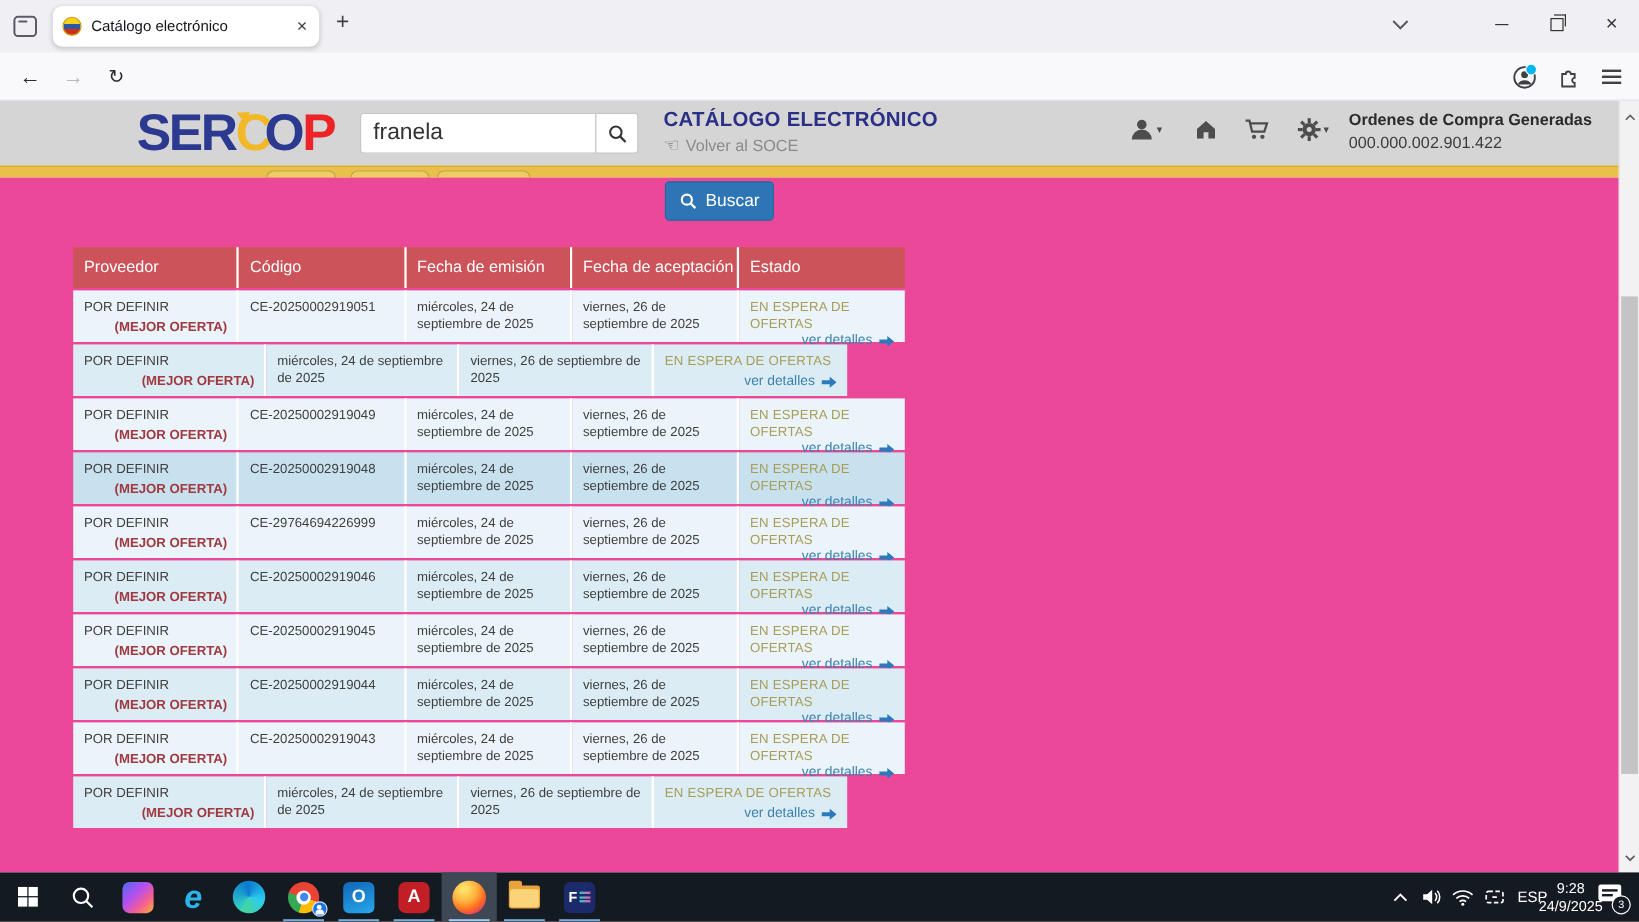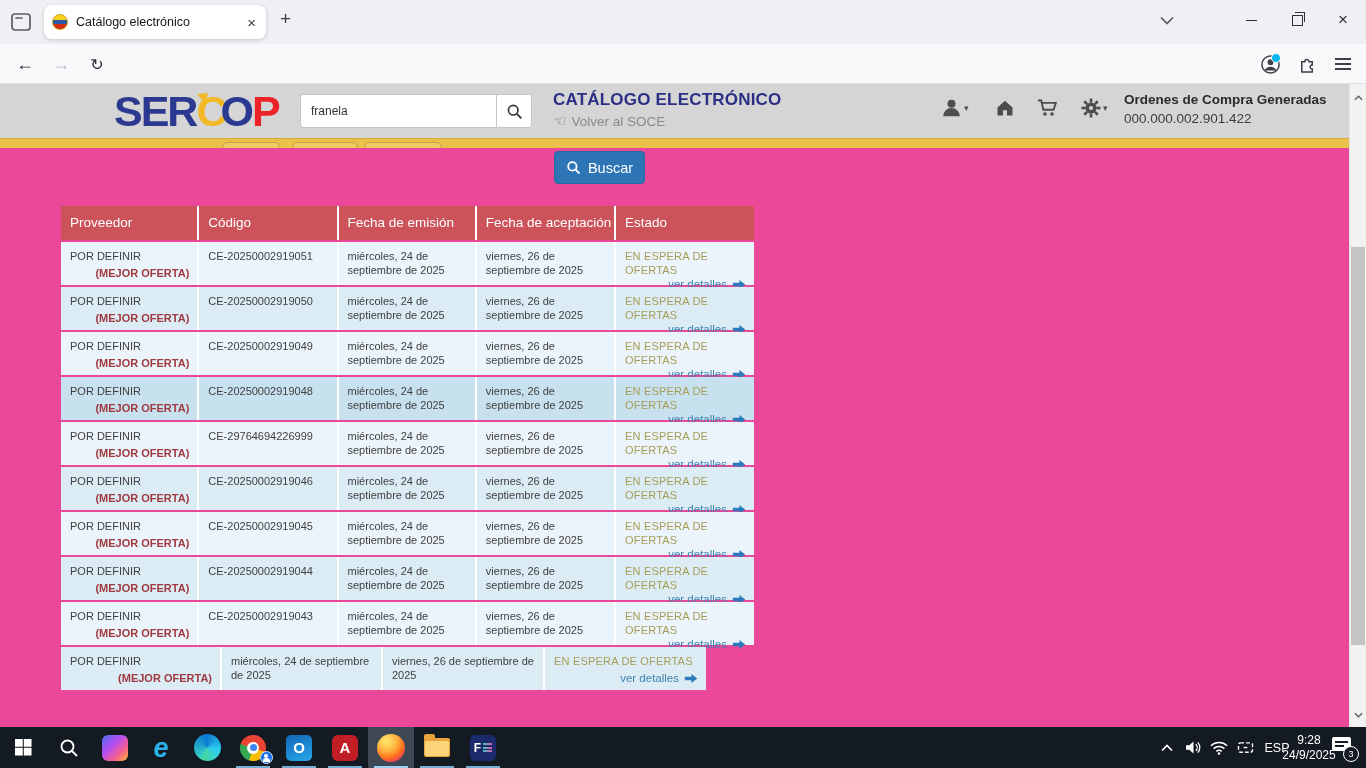--- a/index.html
+++ b/index.html
@@ -46,21 +46,21 @@
     linear-gradient(#3f3f46,#3f3f46) 0 5px/16px 2px no-repeat,
     linear-gradient(#3f3f46,#3f3f46) 0 10px/16px 2px no-repeat;}
   
   .sitehdr{position:absolute;left:0;top:84px;width:1366px;height:54px;background:#d5d5d5;}
   .logo{position:absolute;left:74px;top:2px;font-size:43px;font-weight:800;letter-spacing:-2px;line-height:50px;}
   .logo .b{color:#2b3990;margin-left:40px;} .logo .y{color:#f2b826;} .logo .r{color:#ec2327;}
   .logo .ah{position:absolute;left:126px;top:4px;width:0;height:0;border-left:9px solid #f2b826;
     border-top:6px solid transparent;border-bottom:6px solid transparent;transform:rotate(-38deg);}
   .hsearch{position:absolute;left:300px;top:10px;display:flex;}
   .hsearch input{width:196px;height:34px;border:1px solid #c6c6c6;border-right:none;border-radius:3px 0 0 3px;
-    padding:0 10px;font-size:12px;color:#333;font-family:"Liberation Sans",sans-serif;box-sizing:border-box;outline:none;background:#fff;}
+    padding:0 10px;font-size:19px;color:#333;font-family:"Liberation Sans",sans-serif;box-sizing:border-box;outline:none;background:#fff;}
   .hsearch button{width:36px;height:34px;border:1px solid #c6c6c6;background:#fff;border-radius:0 3px 3px 0;
     display:flex;align-items:center;justify-content:center;color:#333;}
   .cat-title{position:absolute;left:553px;top:6px;font-size:17px;font-weight:700;color:#2b2f85;letter-spacing:.2px;}
   .volver{position:absolute;left:553px;top:28px;font-size:13.5px;color:#8a8a8a;display:flex;align-items:center;gap:5px;}
   .volver .hand{font-size:15px;color:#7b7b7b;}
   .hico{position:absolute;top:14px;color:#4d4d4d;display:flex;align-items:center;}
   .caret{font-size:9px;color:#4d4d4d;margin-left:2px;}
   .orders{position:absolute;left:1124px;top:6px;width:215px;line-height:19px;}
   .orders .l1{font-size:13.5px;font-weight:700;color:#2b2b2b;}
   .orders .l2{font-size:13.5px;color:#3c3c3c;}
@@ -316,21 +316,20 @@
           </span>
         </span>
       </div>
     </div>
 
     <div class="trow r-even">
       <div class="c w1">
         <span class="prov">POR DEFINIR</span>
         <span class="mejor">(MEJOR OFERTA)</span>
       </div>
-      <div class="c w2 c2">CE-20250002919050</div>
       <div class="c w3">miércoles, 24 de septiembre de 2025</div>
       <div class="c w4">viernes, 26 de septiembre de 2025</div>
       <div class="c w5 c5">
         <span class="status">EN ESPERA DE OFERTAS</span>
         <span class="detline">
           <a href="#" class="det">ver detalles</a>
           <span>
             <svg width="14" height="11" viewBox="0 0 17 13">
                     <path d="M1 4.5 H9 V1 L16 6.5 L9 12 V8.5 H1 Z" fill="#2c7abc"></path>
                   </svg>

